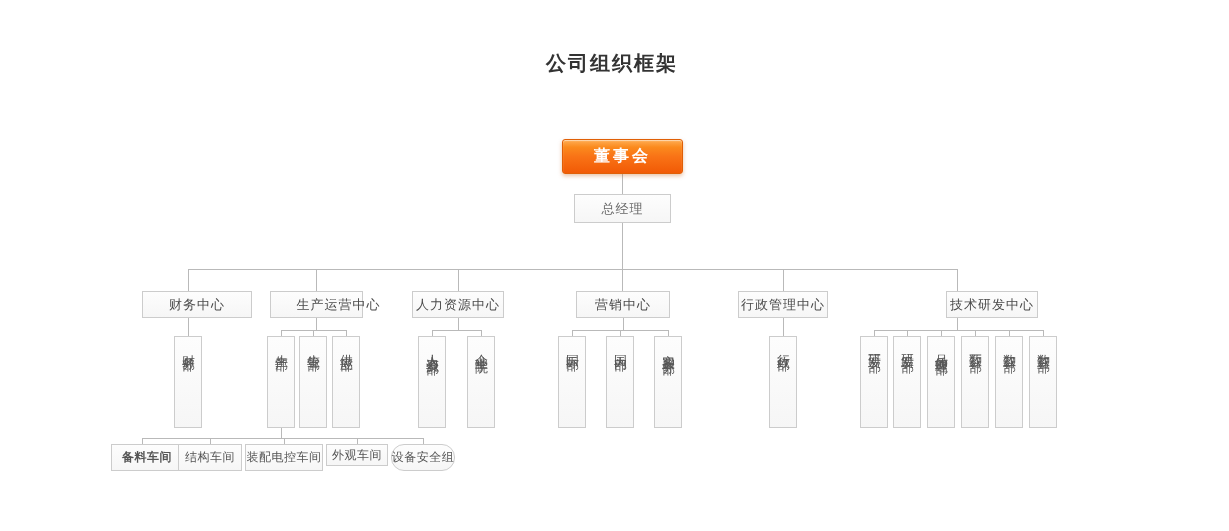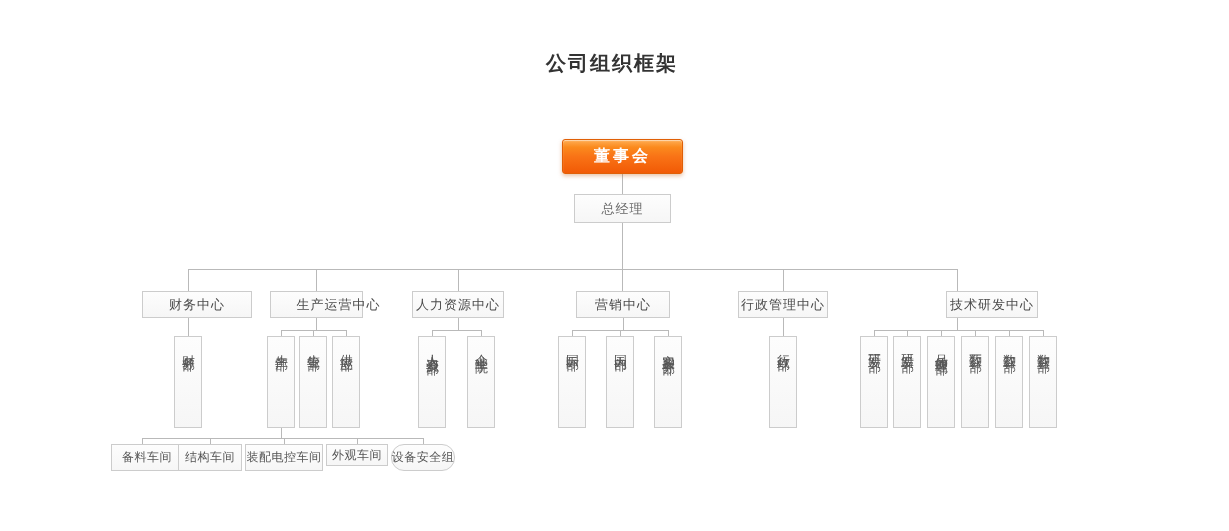--- a/index.html
+++ b/index.html
@@ -143,19 +143,19 @@
   <div class="node vbox" style="left:961px;">
     <span>数智一部</span>
     </div>
   <div class="node vbox" style="left:995px;">
     <span>数智二部</span>
     </div>
   <div class="node vbox" style="left:1029px;">
     <span>数智三部</span>
     </div>
 
-  <div class="node small" style="left:111px; top:444px; width:72px; height:27px;">备料车间</div>
+  <div class="node small" style="left:111px; top:444px; width:72px; height:27px;font-weight:bold;">备料车间</div>
   <div class="node small" style="left:178px; top:444px; width:64px; height:27px;">结构车间</div>
   <div class="node small" style="left:245px; top:444px; width:78px; height:27px;">装配电控车间</div>
   <div class="node small" style="left:326px; top:444px; width:62px; height:22px;">外观车间</div>
   <div class="node small" style="left:391px; top:444px; width:64px; height:27px;border-radius:13px;">设备安全组</div>
 
 </div>
 
 </body></html>

